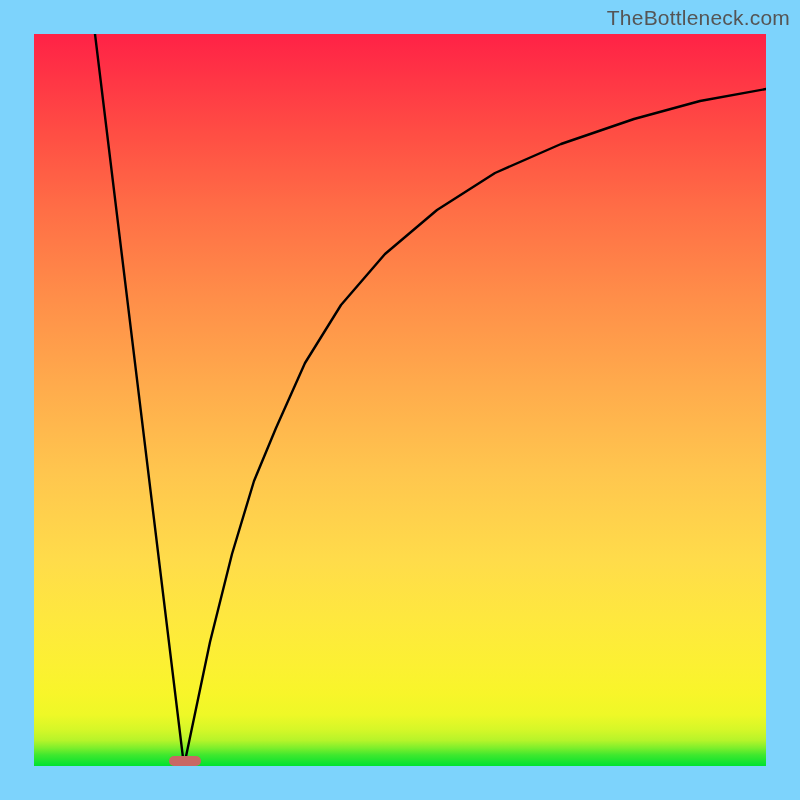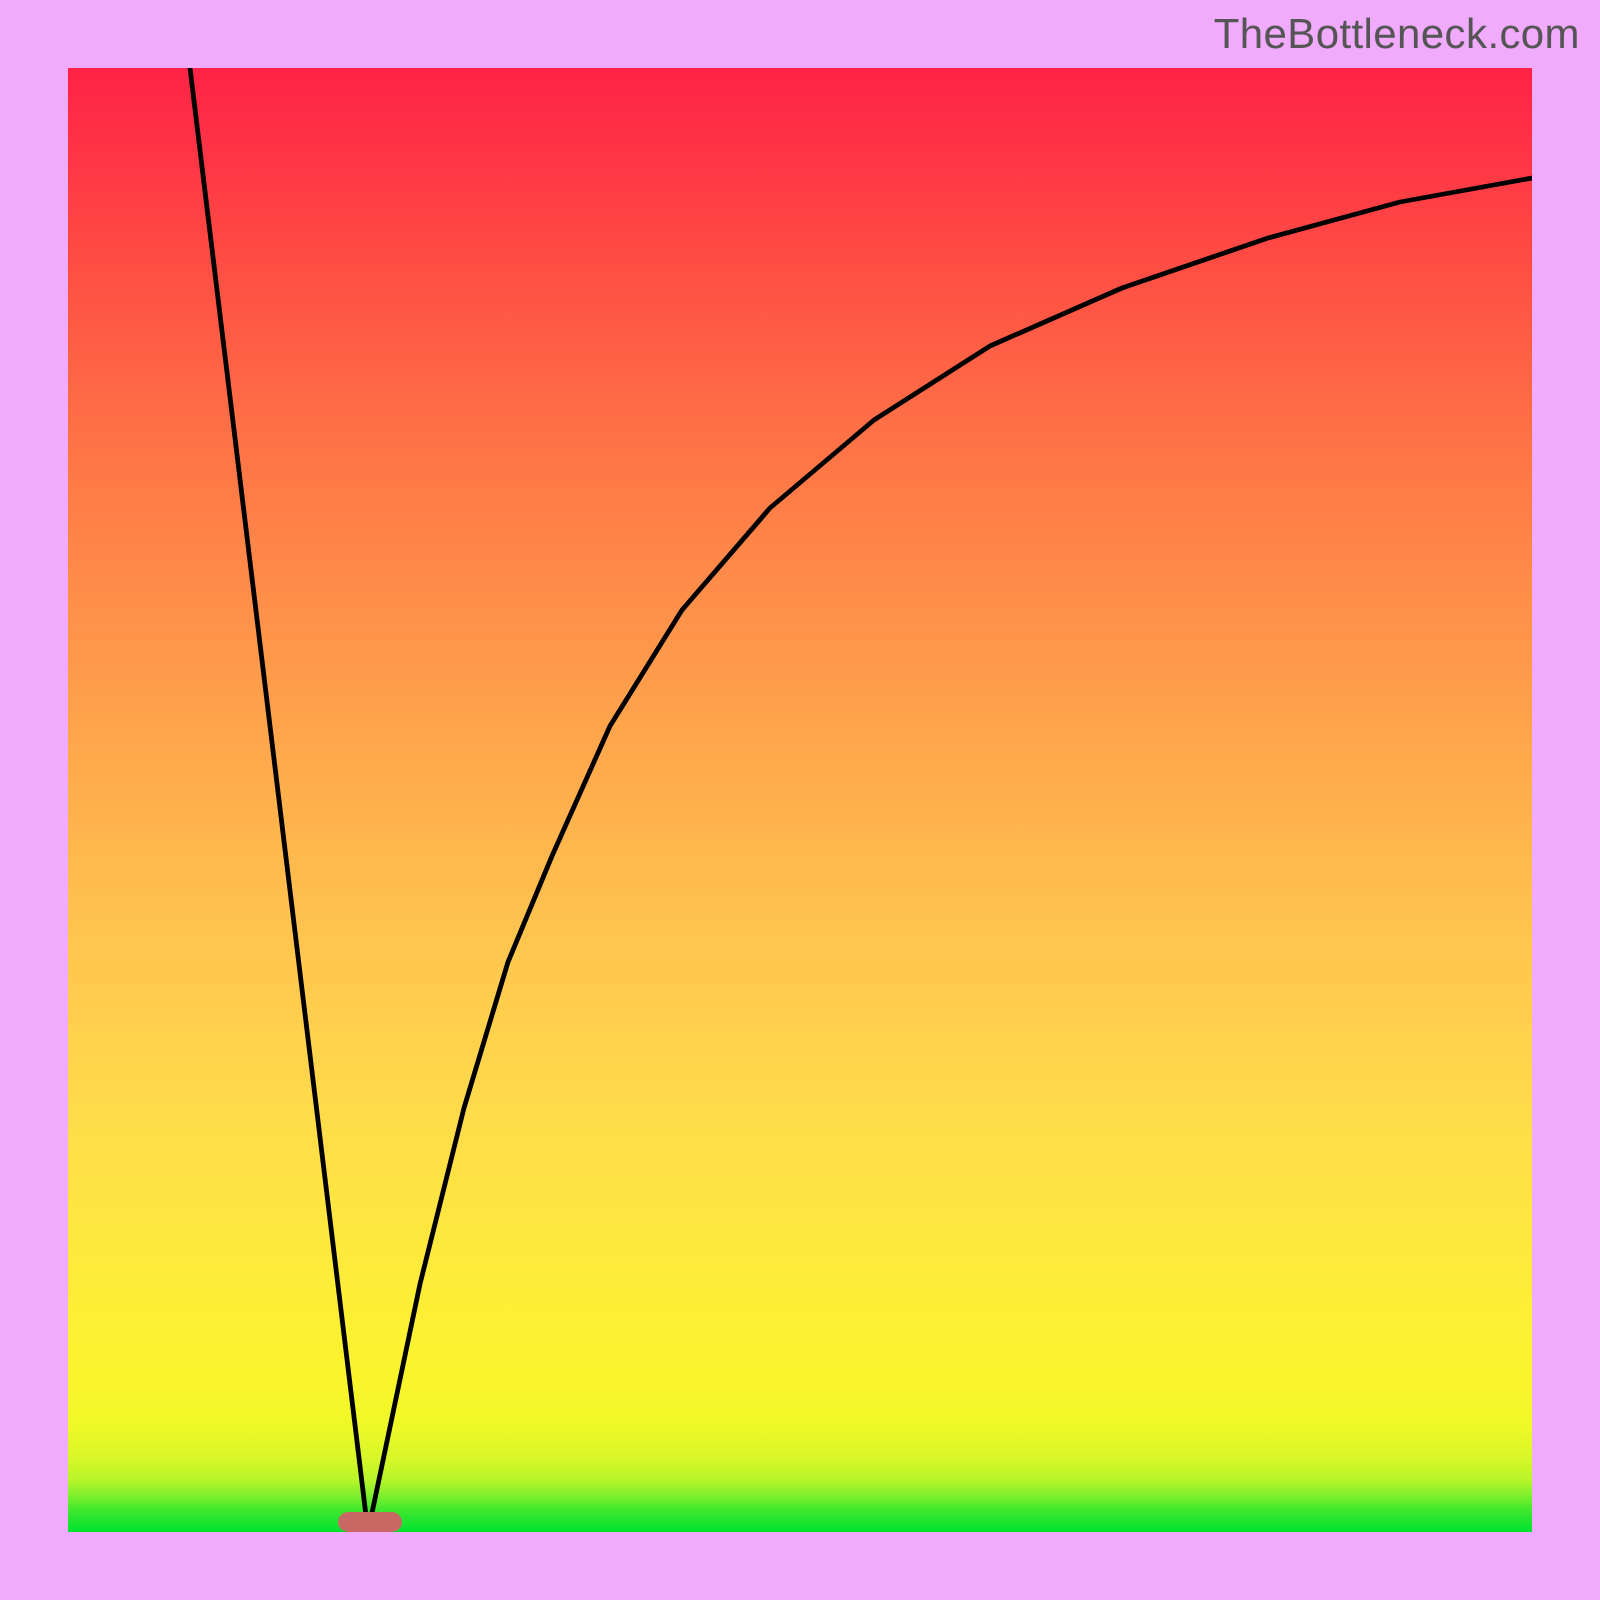--- a/index.html
+++ b/index.html
@@ -8,21 +8,21 @@
     width: 800px;
     height: 800px;
     overflow: hidden;
     background: #000;
     font-family: Arial, Helvetica, sans-serif;
   }
   .frame {
     position: relative;
     width: 800px;
     height: 800px;
-    background: #f0abfc;
+    background: #7dd3fc;
   }
   .plot-area {
     position: absolute;
     left: 34px;
     top: 34px;
     width: 732px;
     height: 732px;
     
     background: linear-gradient(
       to top,

